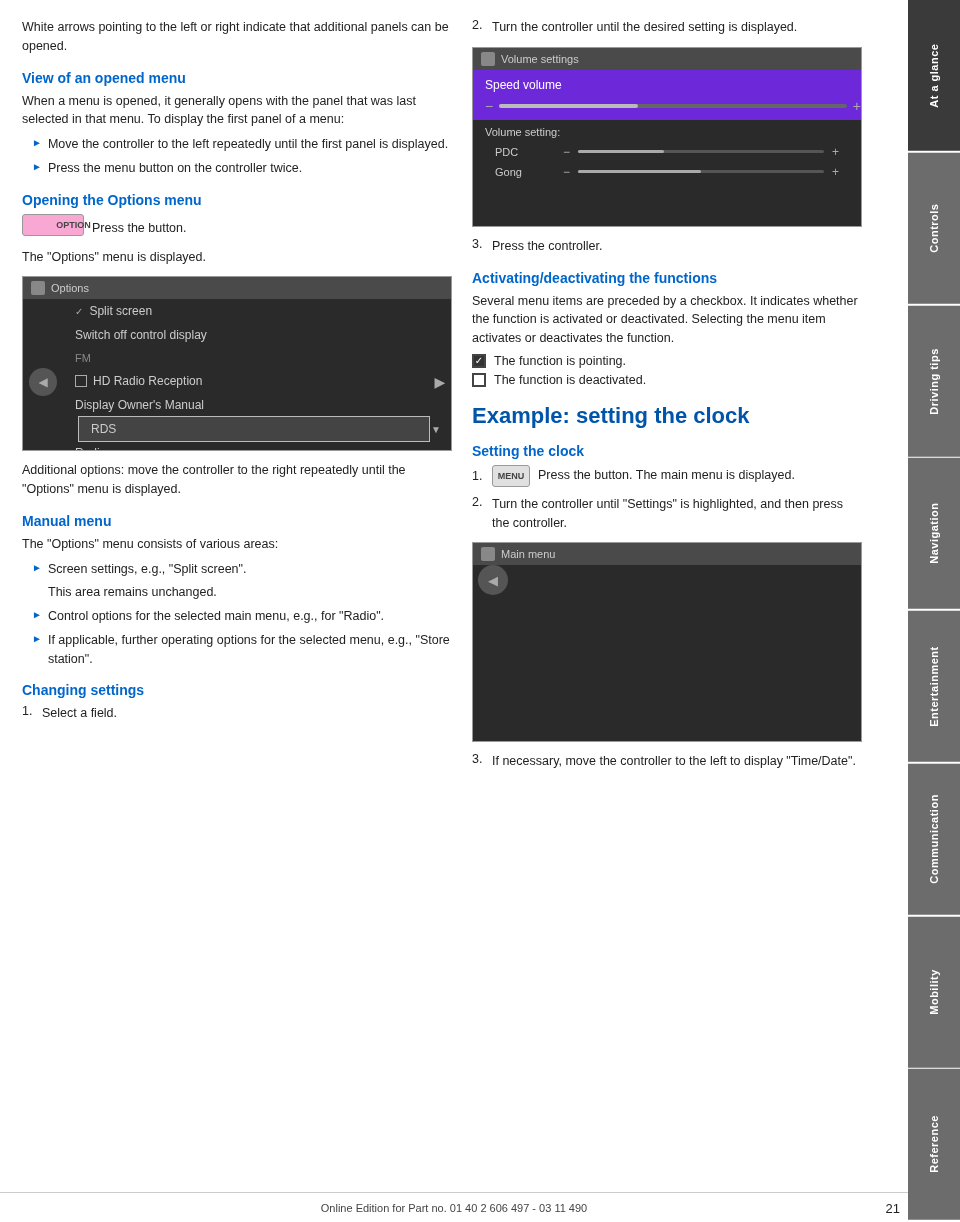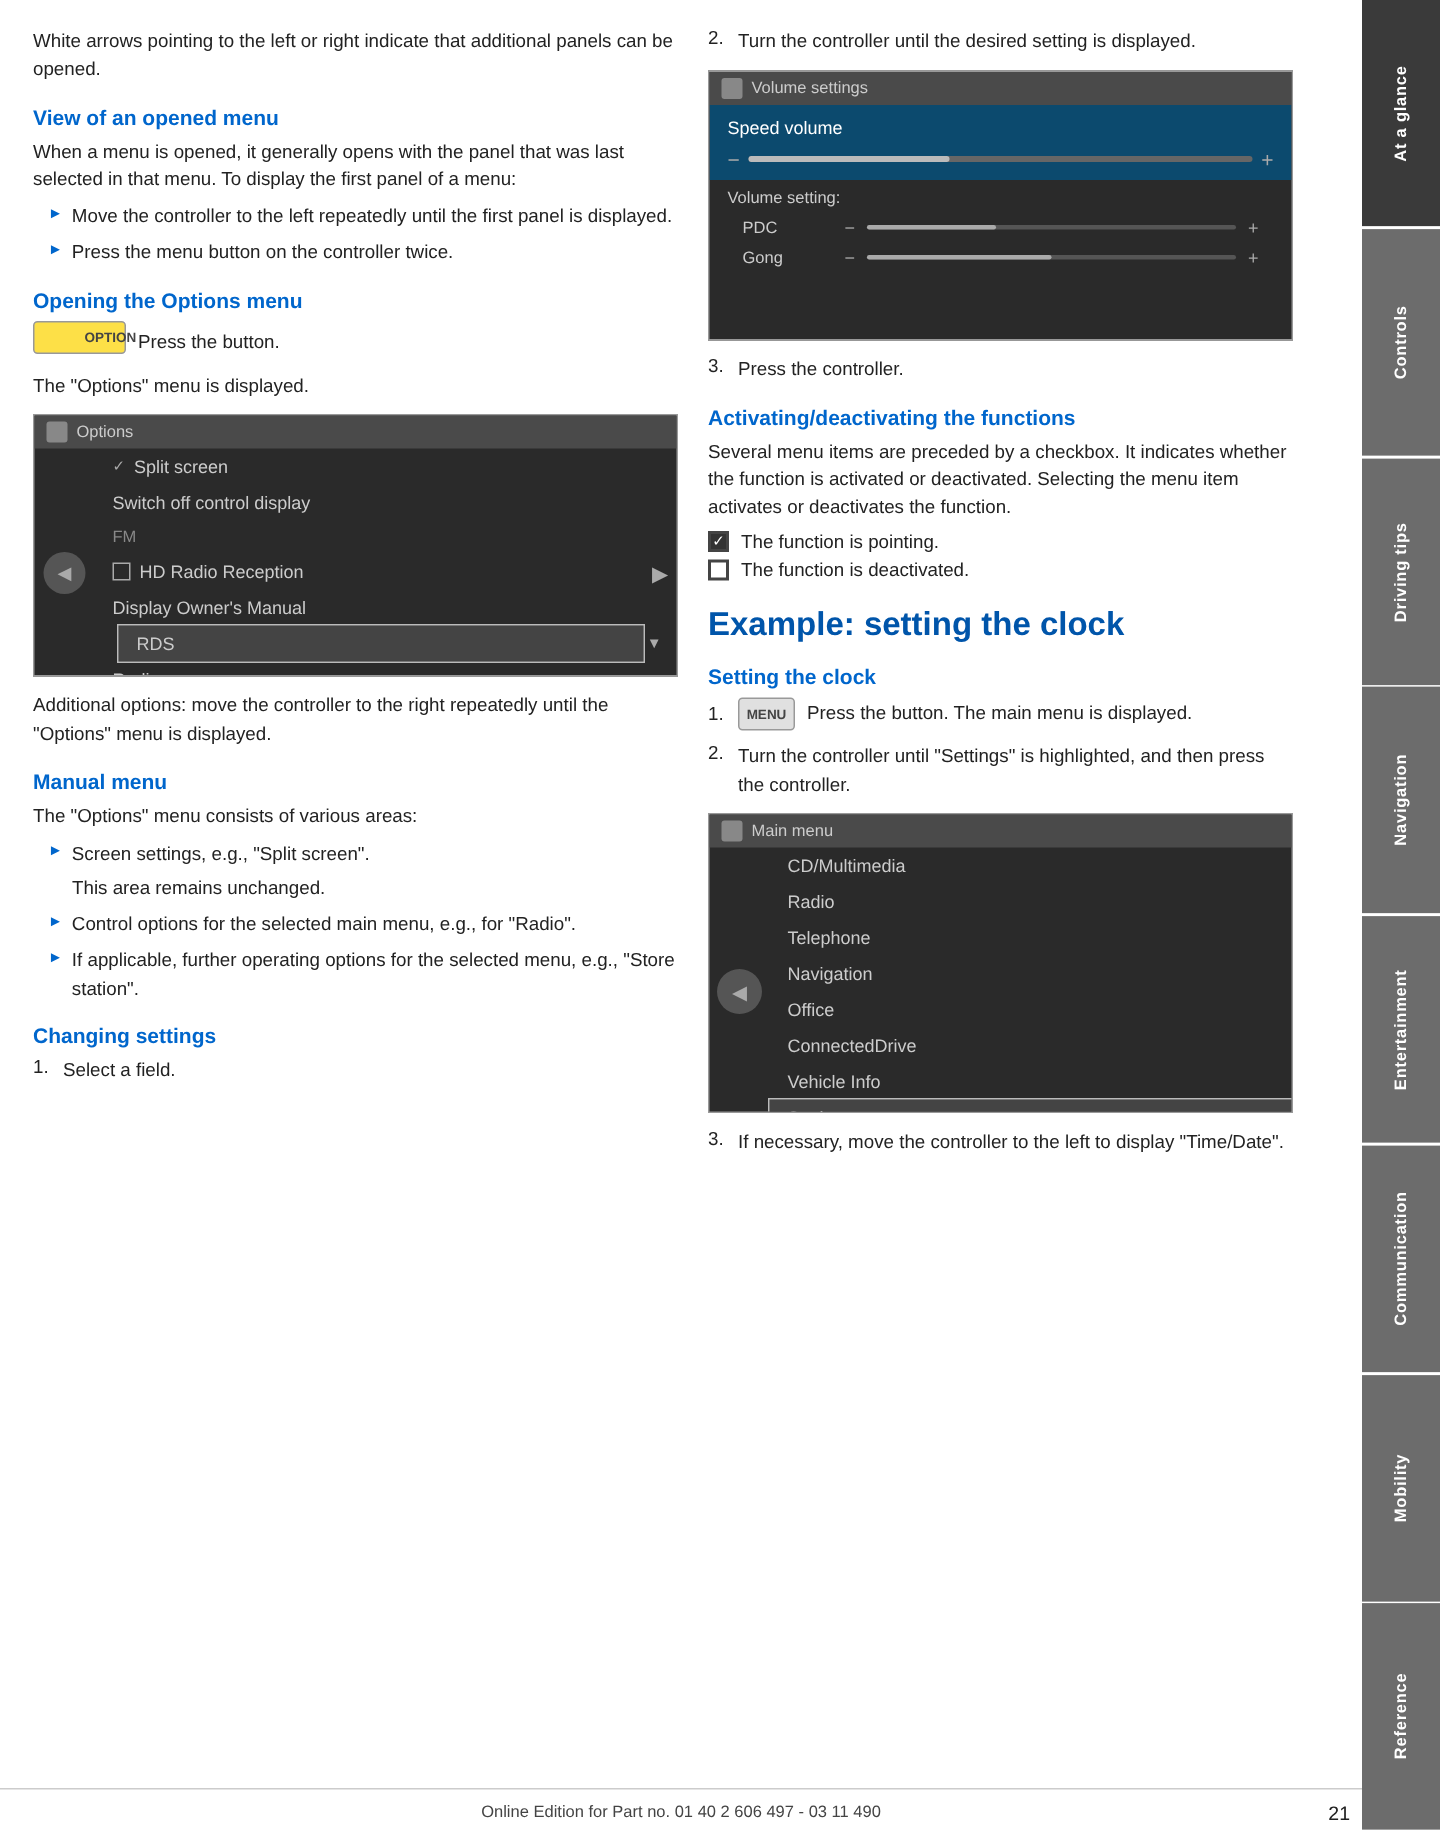--- a/index.html
+++ b/index.html
@@ -173,21 +173,21 @@
       background: #333;
       color: #fff;
       font-size: 10px;
     }
     .checkbox-text {
       font-size: 12.5px;
     }
     .option-button-img {
       width: 62px;
       height: 22px;
-      background: #fde047;
+      background: #f9a8d4;
       border: 1px solid #999;
       border-radius: 3px;
       display: inline-flex;
       align-items: center;
       justify-content: center;
       font-size: 9px;
       font-weight: bold;
       color: #444;
       margin-bottom: 6px;
       padding-left: 41px;
@@ -350,21 +350,21 @@
       <div class="numbered-step">
         <span class="step-number">2.</span>
         <span class="step-text">Turn the controller until the desired setting is displayed.</span>
       </div>
 
       <div class="screen-image volume-screen">
         <div class="screen-title-bar">
           <span class="icon-small"></span>
           <span>Volume settings</span>
         </div>
-        <div style="background:#0c4a6e;padding:8px 12px 6px 12px;">
+        <div style="background:#6d28d9;padding:8px 0 6px 12px;">
           <div style="color:#fff;font-size:12px;margin-bottom:6px;">Speed volume</div>
           <div style="display:flex;align-items:center;gap:6px;">
             <span style="color:#aaa;font-size:14px;">−</span>
             <div style="flex:1;height:4px;background:#666;border-radius:2px;">
               <div style="width:40%;height:4px;background:#bbb;border-radius:2px;"></div>
             </div>
             <span style="color:#aaa;font-size:14px;">+</span>
           </div>
         </div>
         <div style="padding:6px 12px;">
@@ -421,30 +421,20 @@
       </div>
 
       <div class="screen-image main-menu-screen">
         <div class="screen-title-bar">
           <span class="icon-small"></span>
           <span>Main menu</span>
         </div>
         <div style="display:flex;">
           <div style="width:40px;display:flex;align-items:center;justify-content:center;">
             <div style="width:30px;height:30px;border-radius:50%;background:#555;display:flex;align-items:center;justify-content:center;color:#aaa;font-size:13px;">◀</div>
-          </div>
-          <div style="flex:1;">
-            <div class="menu-row">CD/Multimedia</div>
-            <div class="menu-row">Radio</div>
-            <div class="menu-row">Telephone</div>
-            <div class="menu-row">Navigation</div>
-            <div class="menu-row">Office</div>
-            <div class="menu-row">ConnectedDrive</div>
-            <div class="menu-row">Vehicle Info</div>
-            <div class="menu-row" style="background:#444;outline:1px solid #bbb;color:#fff;">Settings</div>
           </div>
         </div>
       </div>
 
       <div class="numbered-step">
         <span class="step-number">3.</span>
         <span class="step-text">If necessary, move the controller to the left to display "Time/Date".</span>
       </div>
     </div>
   </div>

